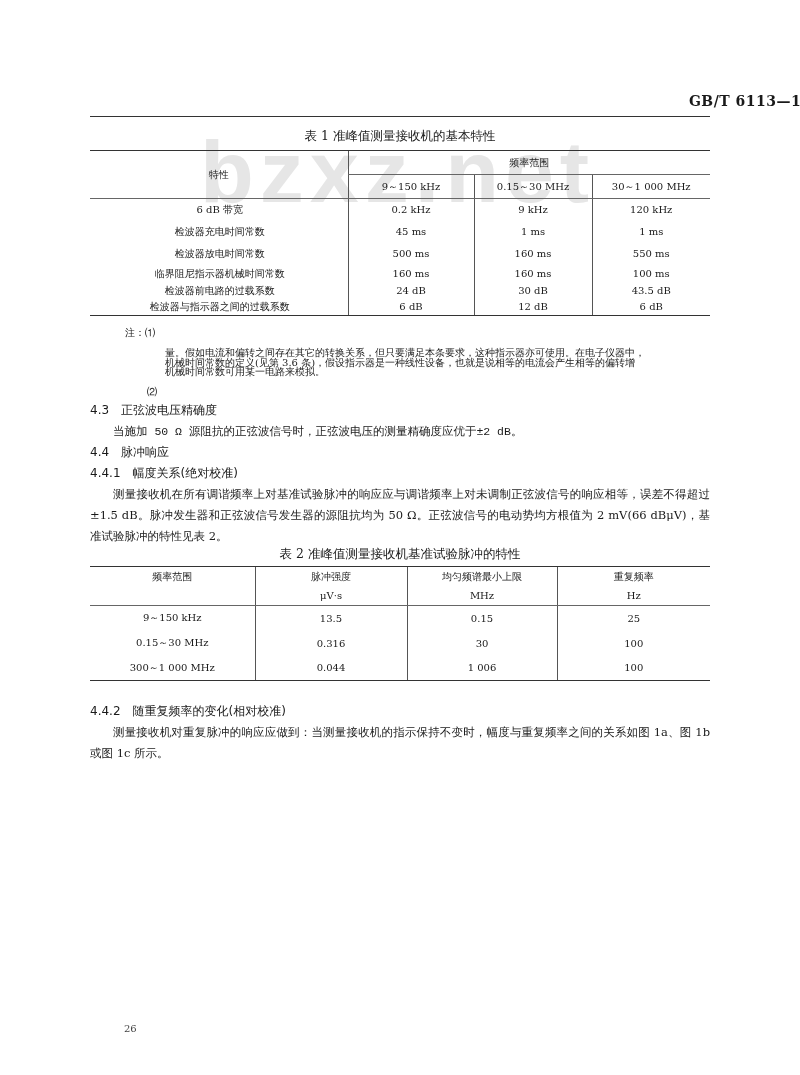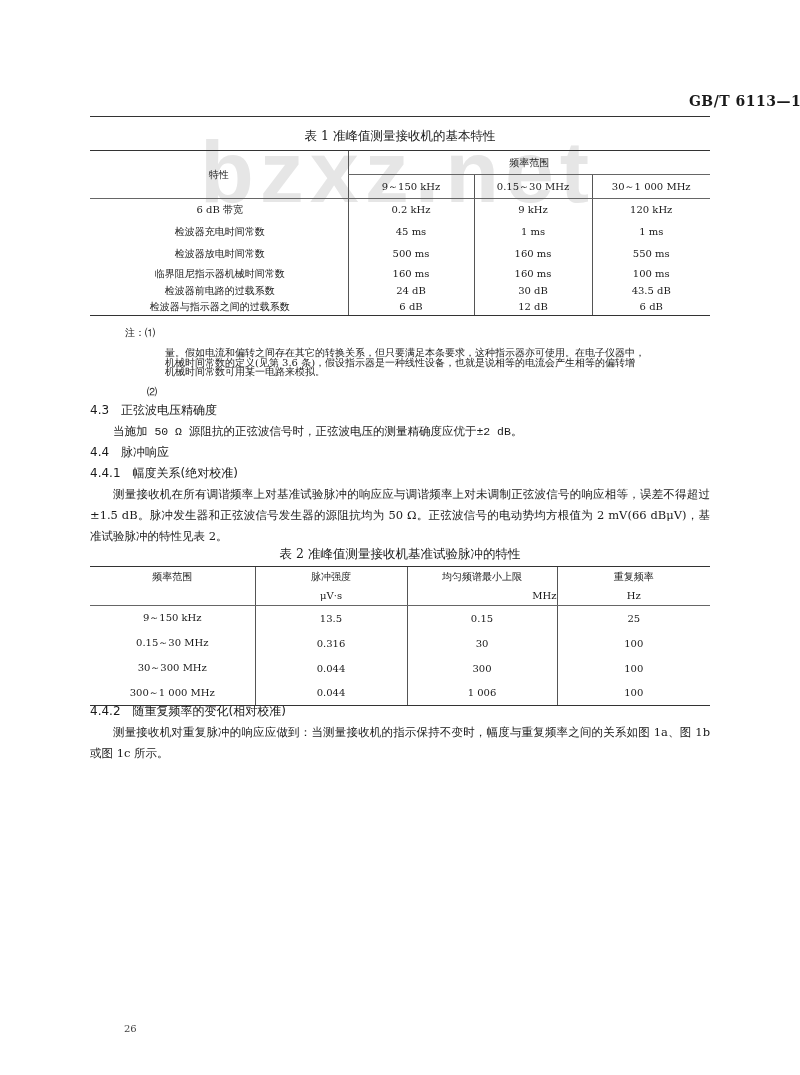--- a/index.html
+++ b/index.html
@@ -133,39 +133,33 @@
     <tbody>
         <tr style="height:20px;">
       <td style="border-top:1.3px solid #333;">频率范围</td>
       <td class="vl" style="border-top:1.3px solid #333;">脉冲强度</td>
       <td class="vl" style="border-top:1.3px solid #333;">均匀频谱最小上限</td>
       <td class="vl" style="border-top:1.3px solid #333;margin-top:43px;">重复频率</td>
     </tr>
     <tr style="height:19px;">
       <td style="border-bottom:1px solid #666;"></td>
       <td class="vl" style="border-bottom:1px solid #666;">μV·s</td>
-      <td class="vl" style="border-bottom:1px solid #666;text-align:right;">MHz</td>
+      <td class="vl" style="border-bottom:1px solid #666;">MHz</td>
       <td class="vl" style="border-bottom:1px solid #666;">Hz</td>
     </tr>
     <tr style="height:25px;">
       <td>9～150 kHz</td>
       <td class="vl">13.5</td>
       <td class="vl">0.15</td>
       <td class="vl">25</td>
     </tr>
     <tr style="height:25px;">
       <td>0.15～30 MHz</td>
       <td class="vl">0.316</td>
       <td class="vl">30</td>
-      <td class="vl">100</td>
-    </tr>
-    <tr style="height:25px;">
-      <td>30～300 MHz</td>
-      <td class="vl">0.044</td>
-      <td class="vl">300</td>
       <td class="vl">100</td>
     </tr>
     <tr style="height:25px;">
       <td style="border-bottom:1.3px solid #333;">300～1 000 MHz</td>
       <td class="vl" style="border-bottom:1.3px solid #333;">0.044</td>
       <td class="vl" style="border-bottom:1.3px solid #333;">1 006</td>
       <td class="vl" style="border-bottom:1.3px solid #333;">100</td>
     </tr>
   </tbody>
     </table>

